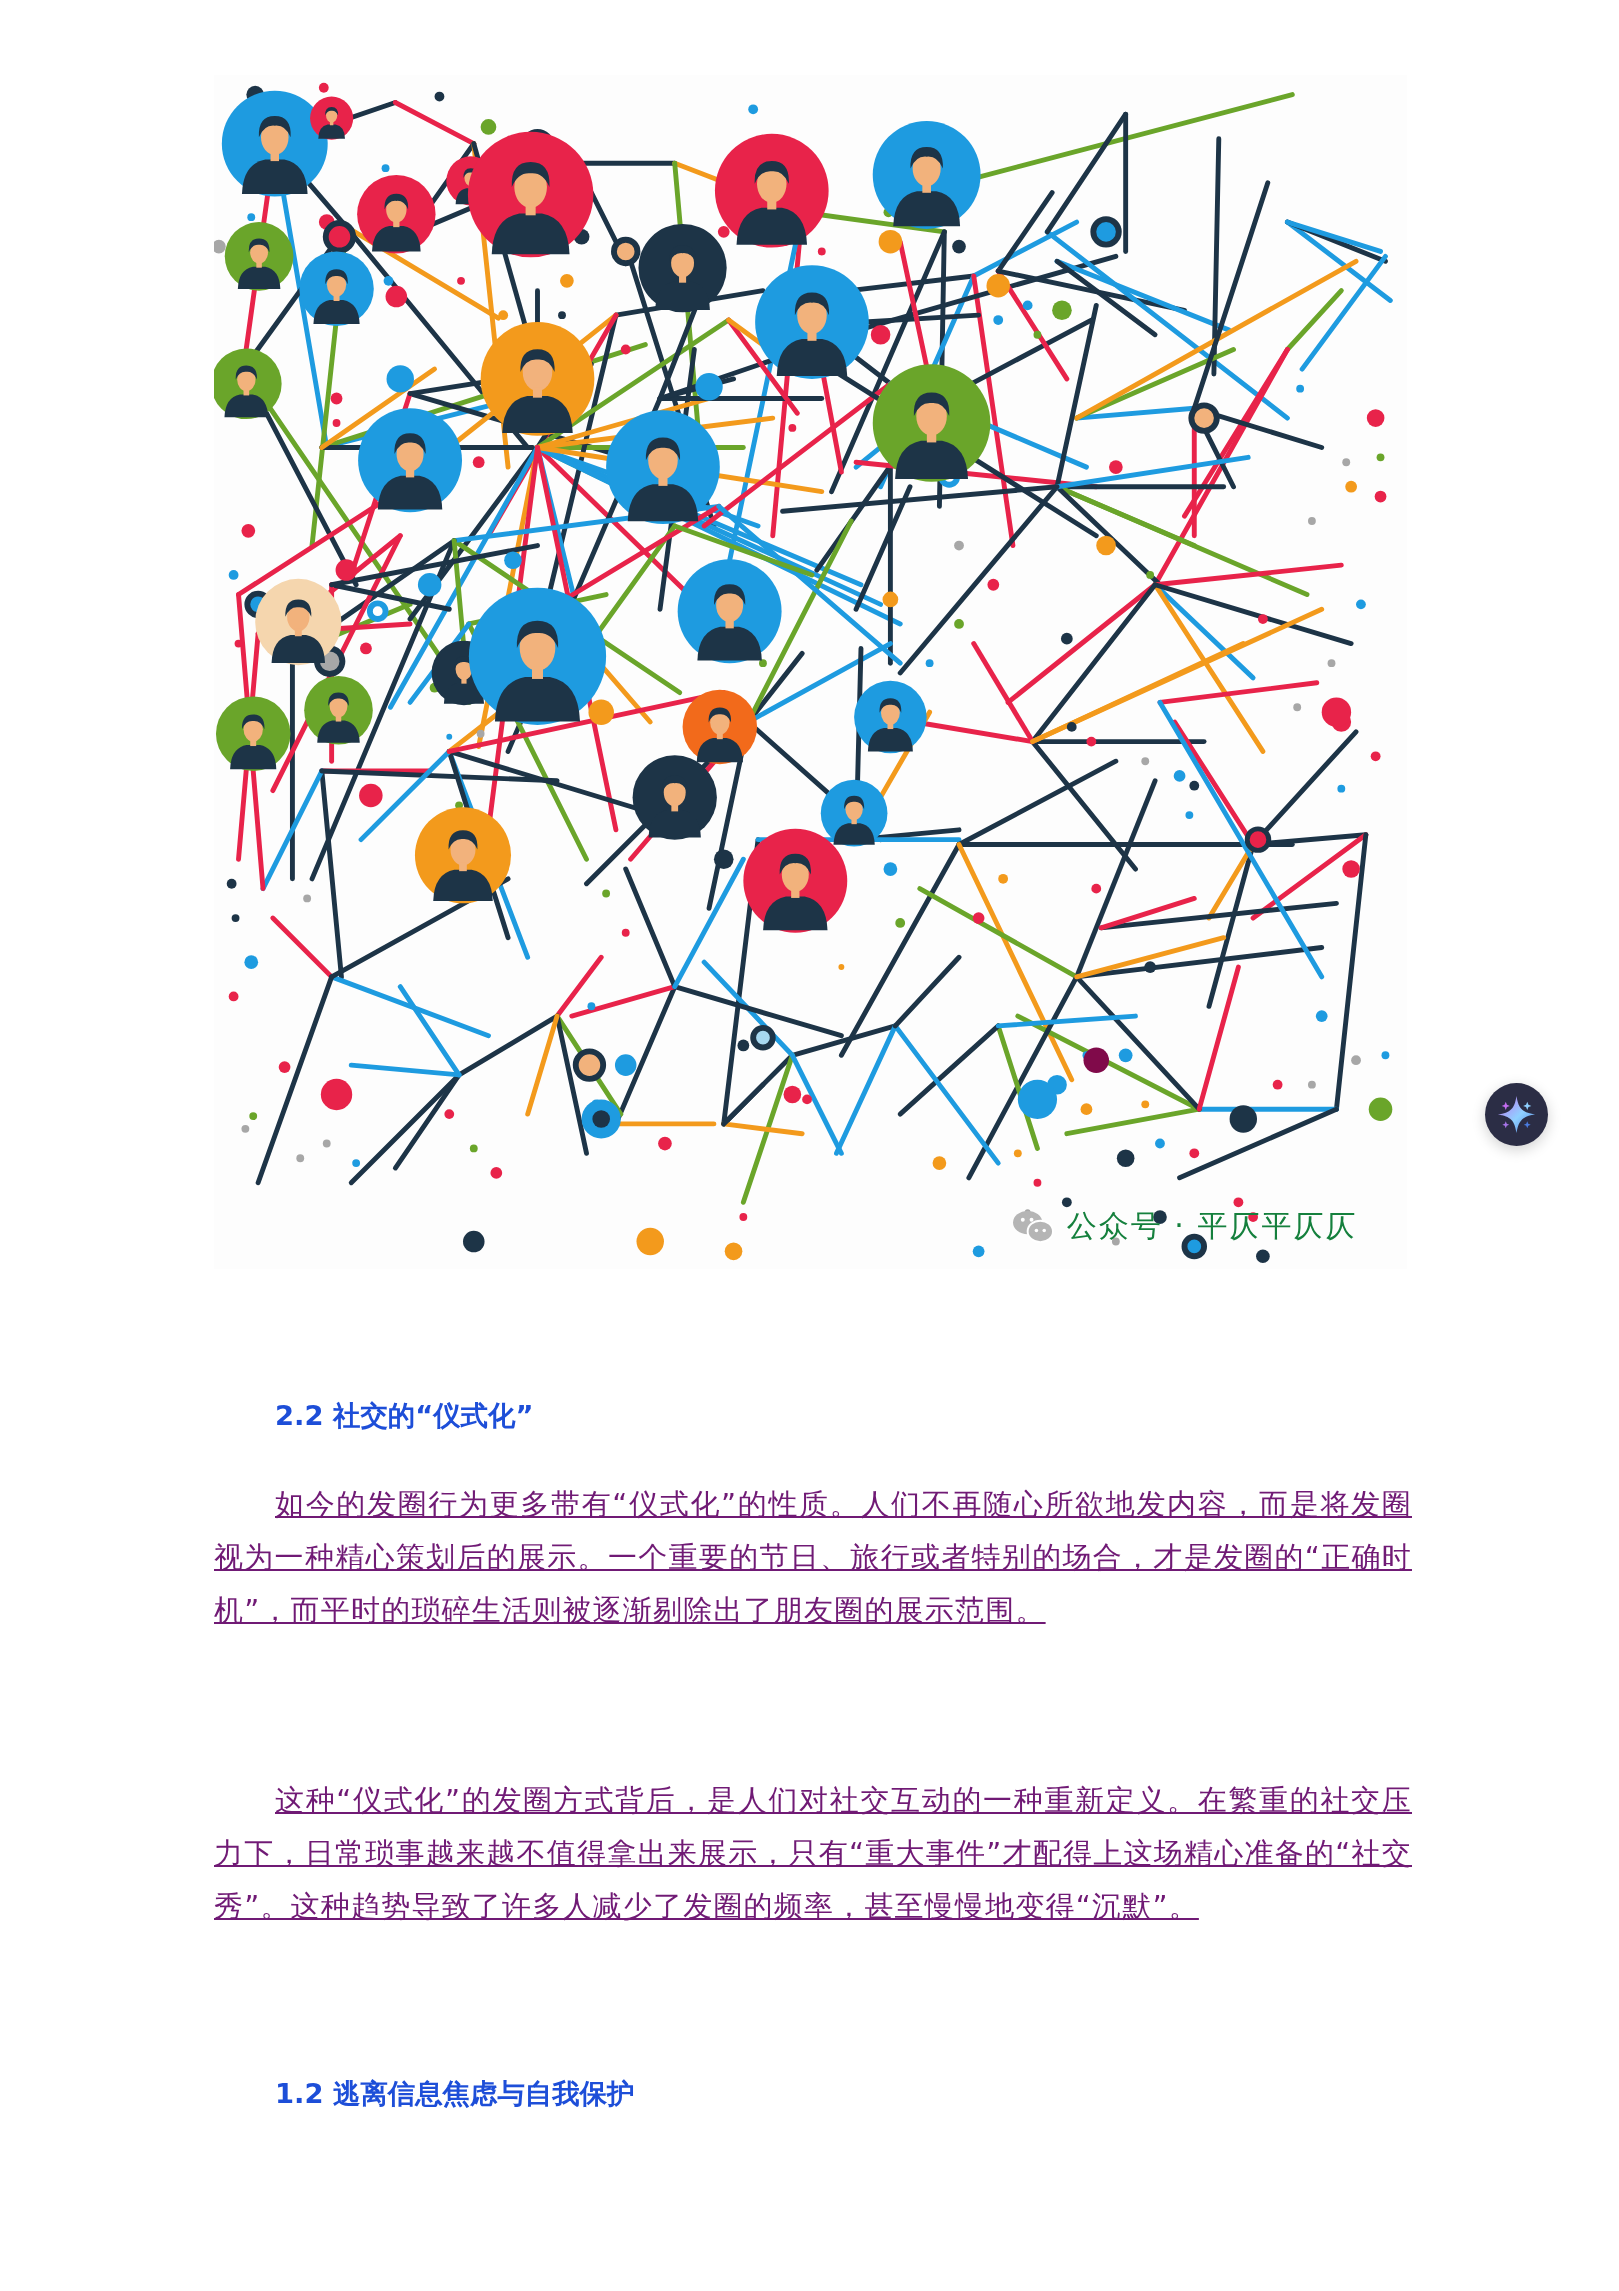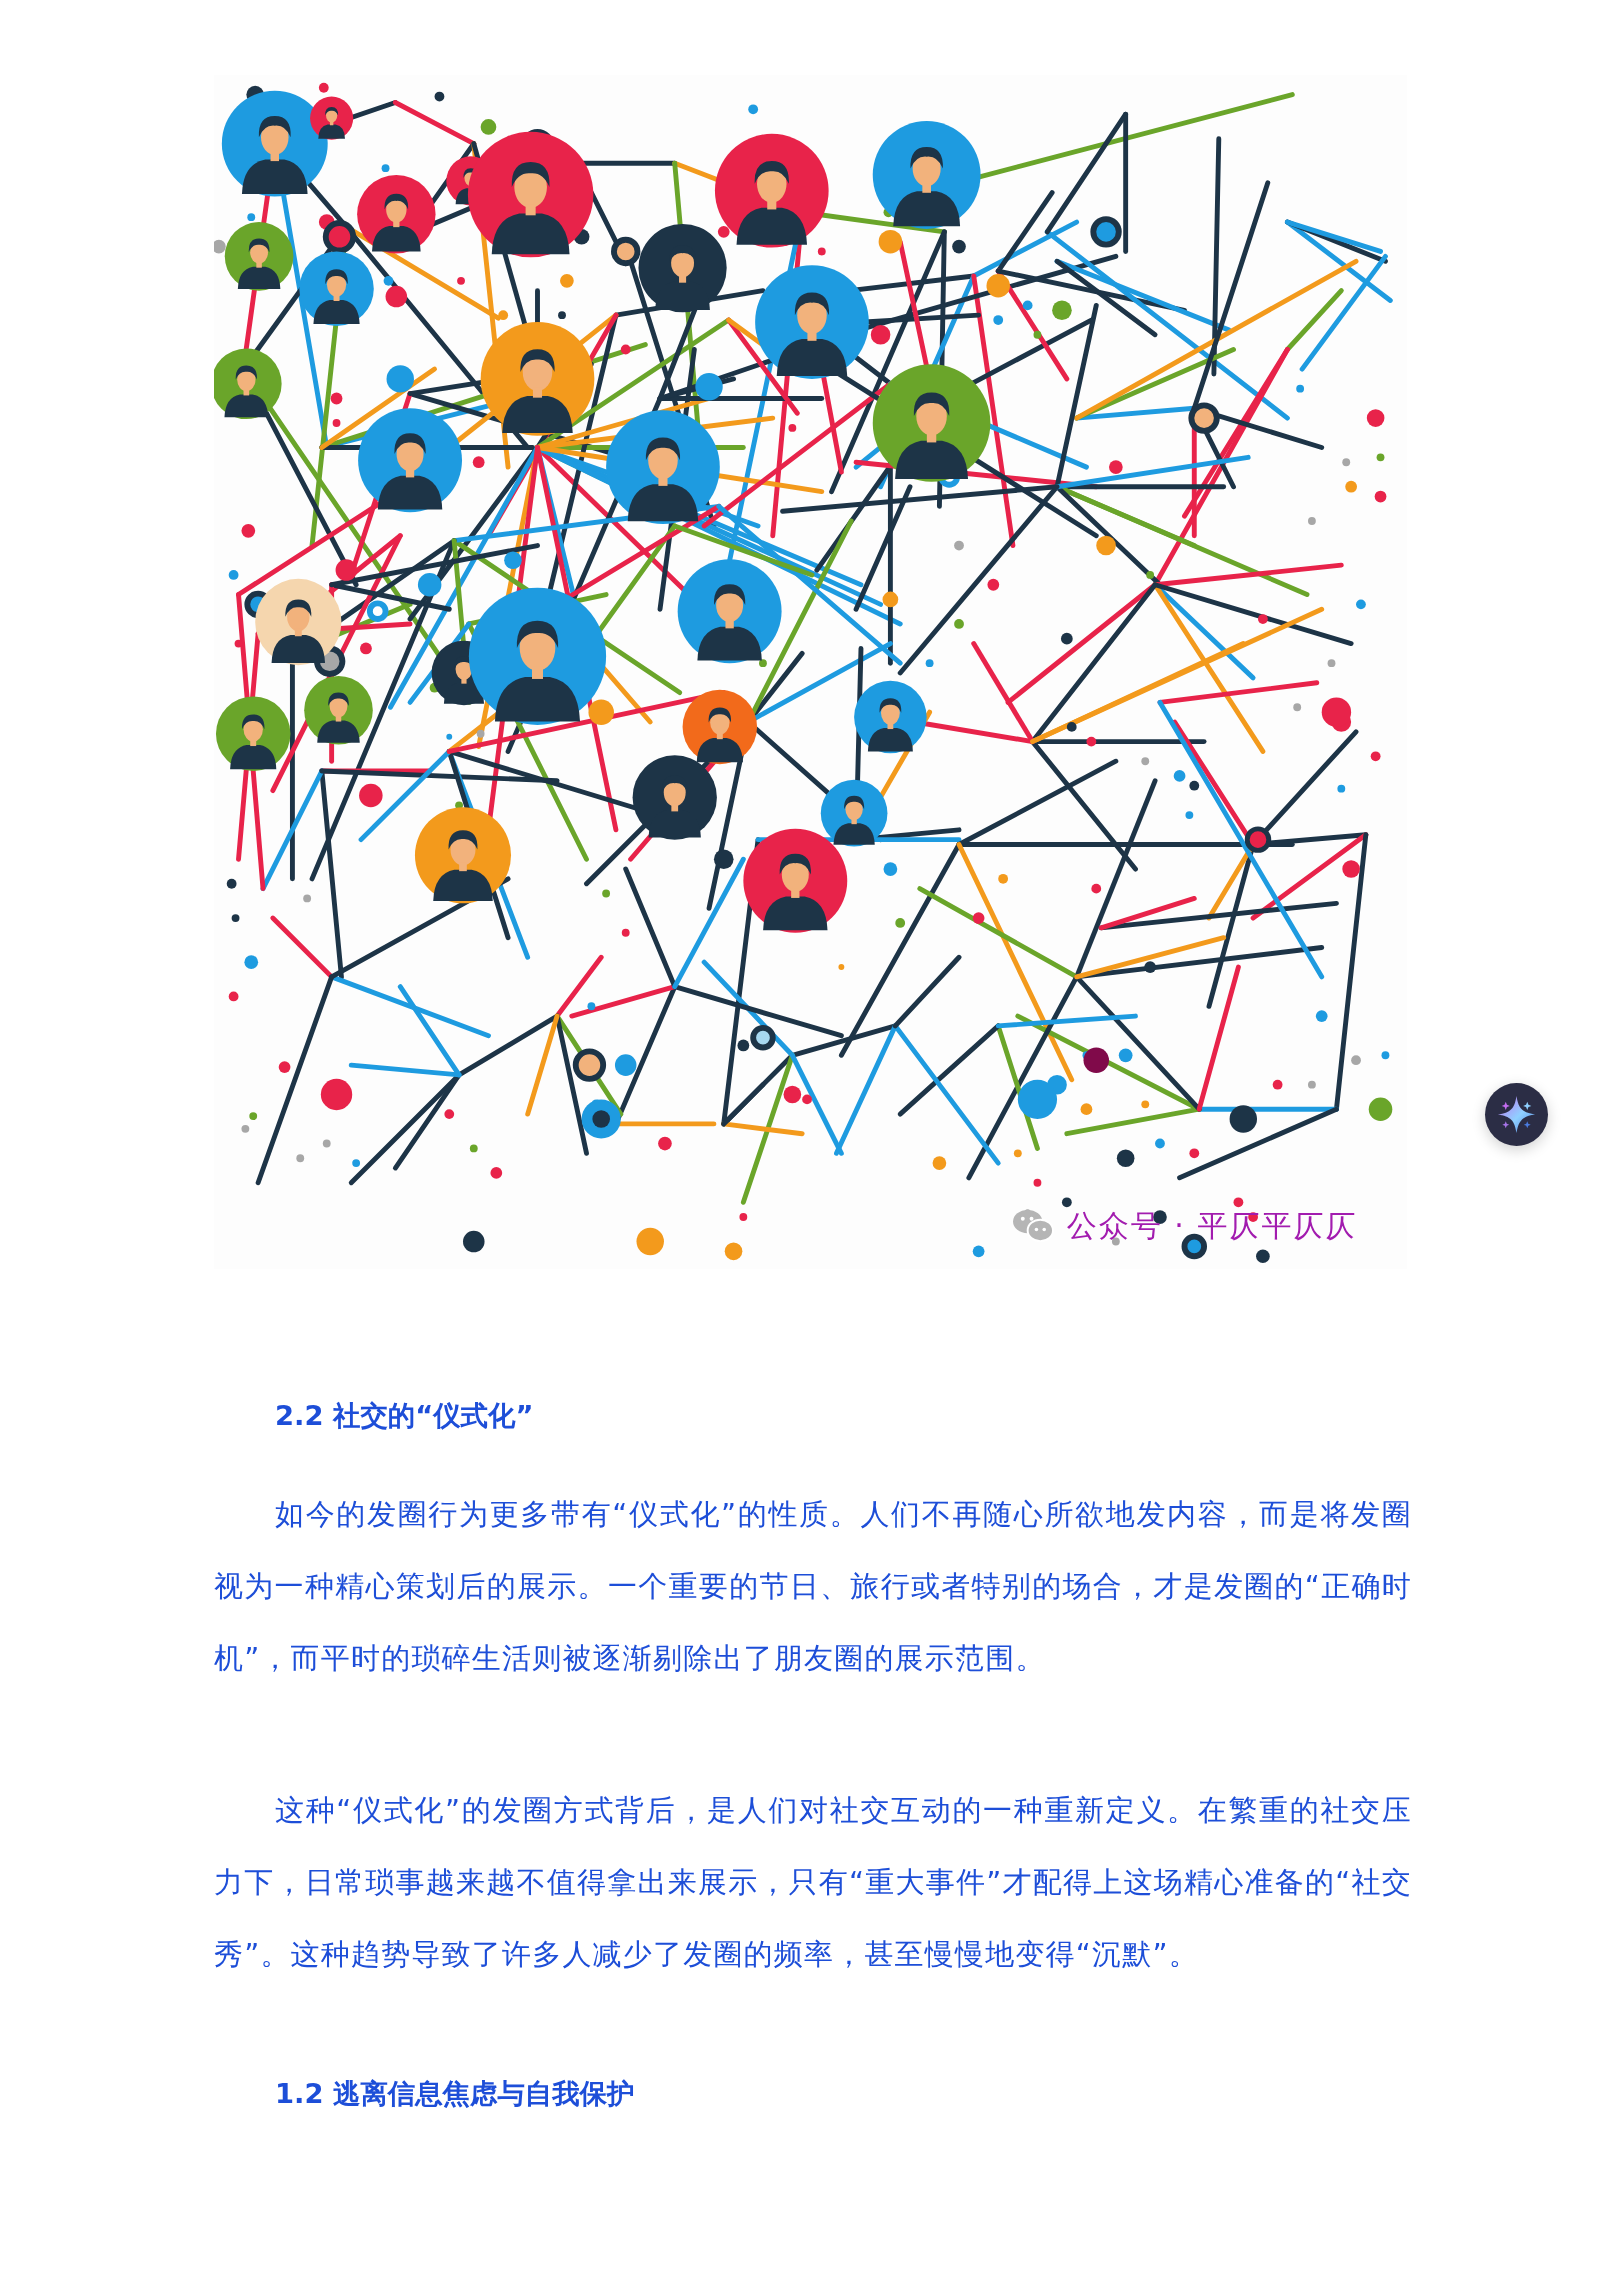--- a/index.html
+++ b/index.html
@@ -1,27 +1,27 @@
 <!DOCTYPE html>
 <html><head>
 <meta charset="utf-8">
 <style>
   html, body { margin: 0; padding: 0; background: #ffffff; }
   body { width: 1619px; height: 2292px; position: relative; overflow: hidden;
          font-family: "DejaVu Sans", "Liberation Sans", sans-serif; color: #1f1f1f; }
   .illustration { position: absolute; left: 214px; top: 75px; width: 1193px; height: 1194px;
                   background: #fdfdfd; }
   .illustration svg { display: block; width: 100%; height: 100%; }
-  .watermark { position: absolute; left: 1010px; top: 1206px; display: flex; 
-               gap: 9.8px; color: #a21caf; font-size: 30px; letter-spacing: 2px; }
+  .watermark { position: absolute; left: 1010px; top: 1206px; display: flex; align-items: center;
+               gap: 9.8px; color: #15803d; font-size: 30px; letter-spacing: 2px; }
   .wm-icon { width: 47px; height: 39px; }
   .article { position: absolute; left: 214px; top: 0; width: 1198px; }
   .h { position: absolute; left: 61px; font-size: 27.4px; font-weight: bold; color: #1d4ed8; white-space: nowrap; }
-  .p { position: absolute; left: 0; width: 1198px; font-size: 29px; line-height: 72px;
-       color: #1d4ed8; text-indent: 61px; letter-spacing: 1.2px; text-align: justify; }
+  .p { position: absolute; left: 0; width: 1198px; font-size: 29px; line-height: 53px;
+       color: #701a75; text-indent: 61px; letter-spacing: 1.2px; text-align: justify; text-decoration: underline; }
   .assistant-btn { position: absolute; left: 1485px; top: 1083px; width: 63px; height: 63px;
                    border-radius: 50%; background: #2b2d45; box-shadow: 0 3.9px 13.7px rgba(0,0,0,0.18);
                    display: flex; align-items: center; justify-content: center; cursor: pointer; }
 </style>
 </head>
 <body>
 
 <div class="illustration">
   <svg viewBox="0 0 1217 1218" xmlns="http://www.w3.org/2000/svg">
     <defs>

